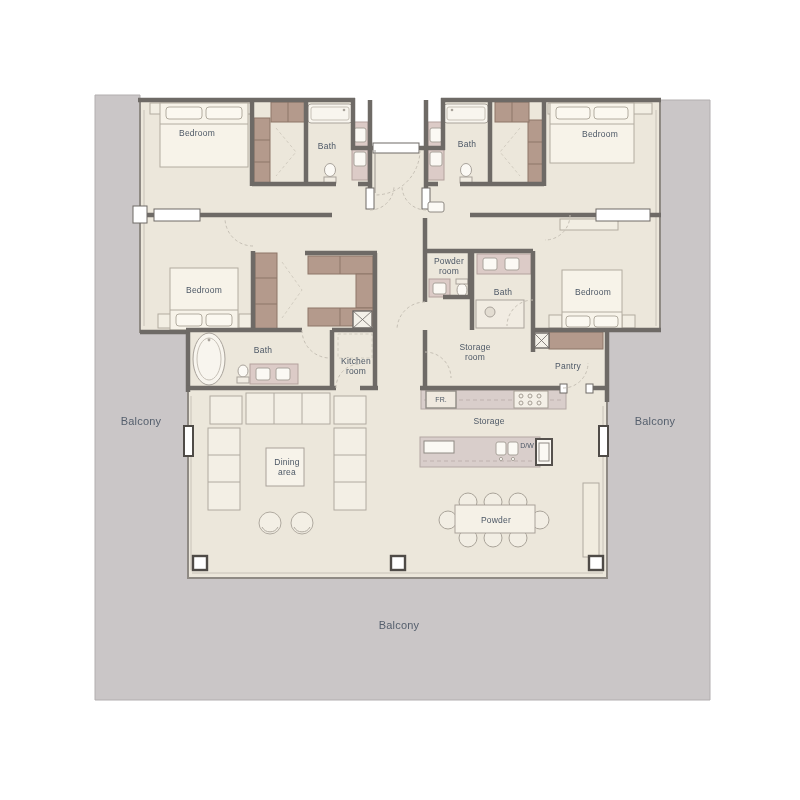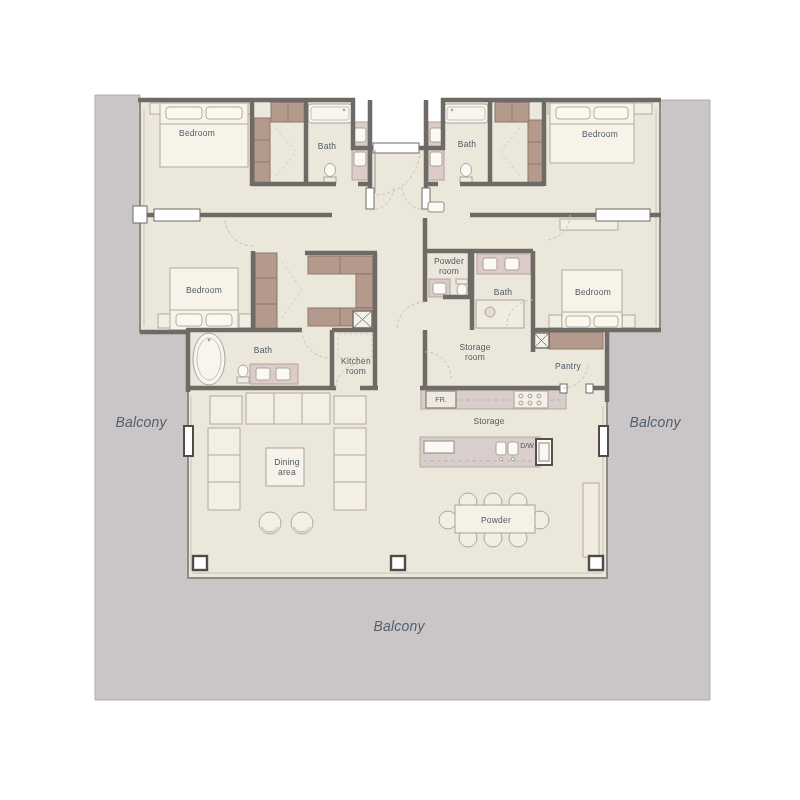--- a/index.html
+++ b/index.html
@@ -4,21 +4,21 @@
 <style>
   html,body{margin:0;padding:0;background:#ffffff;}
   .canvas{position:relative;width:800px;height:800px;background:#ffffff;overflow:hidden;
           font-family:"Liberation Sans",sans-serif;}
   .canvas svg{position:absolute;left:0;top:0;}
   .labels{position:absolute;left:0;top:0;width:800px;height:718px;pointer-events:none;}
   .room-label{position:absolute;transform:translate(-50%,-50%);
       font-size:8.5px;line-height:1.2;letter-spacing:.2px;color:#4d5866;
       white-space:pre-line;text-align:center;}
   .room-label.small{font-size:7px;letter-spacing:0;}
-  .room-label.balcony{font-size:14px;color:#555f6d;font-style:italic;}
+  .room-label.balcony{font-size:11px;color:#555f6d;}
 </style>
 </head>
 <body>
 
 <div class="canvas">
 <svg width="800" height="800" viewBox="0 0 800 800">
 
   <path d="M95,95 H140 V332 H188 V578 H607 V330 H660 V100 H710 V700 H95 Z" fill="#cac6c7" stroke="#b2aeaf" stroke-width="1"></path>
 
   <path d="M140,100 H353 V148 H443 V100 H660 V330 H607 V578 H188 V332 H140 Z" fill="#ece7db" stroke="#8f8a84" stroke-width="2"></path>

